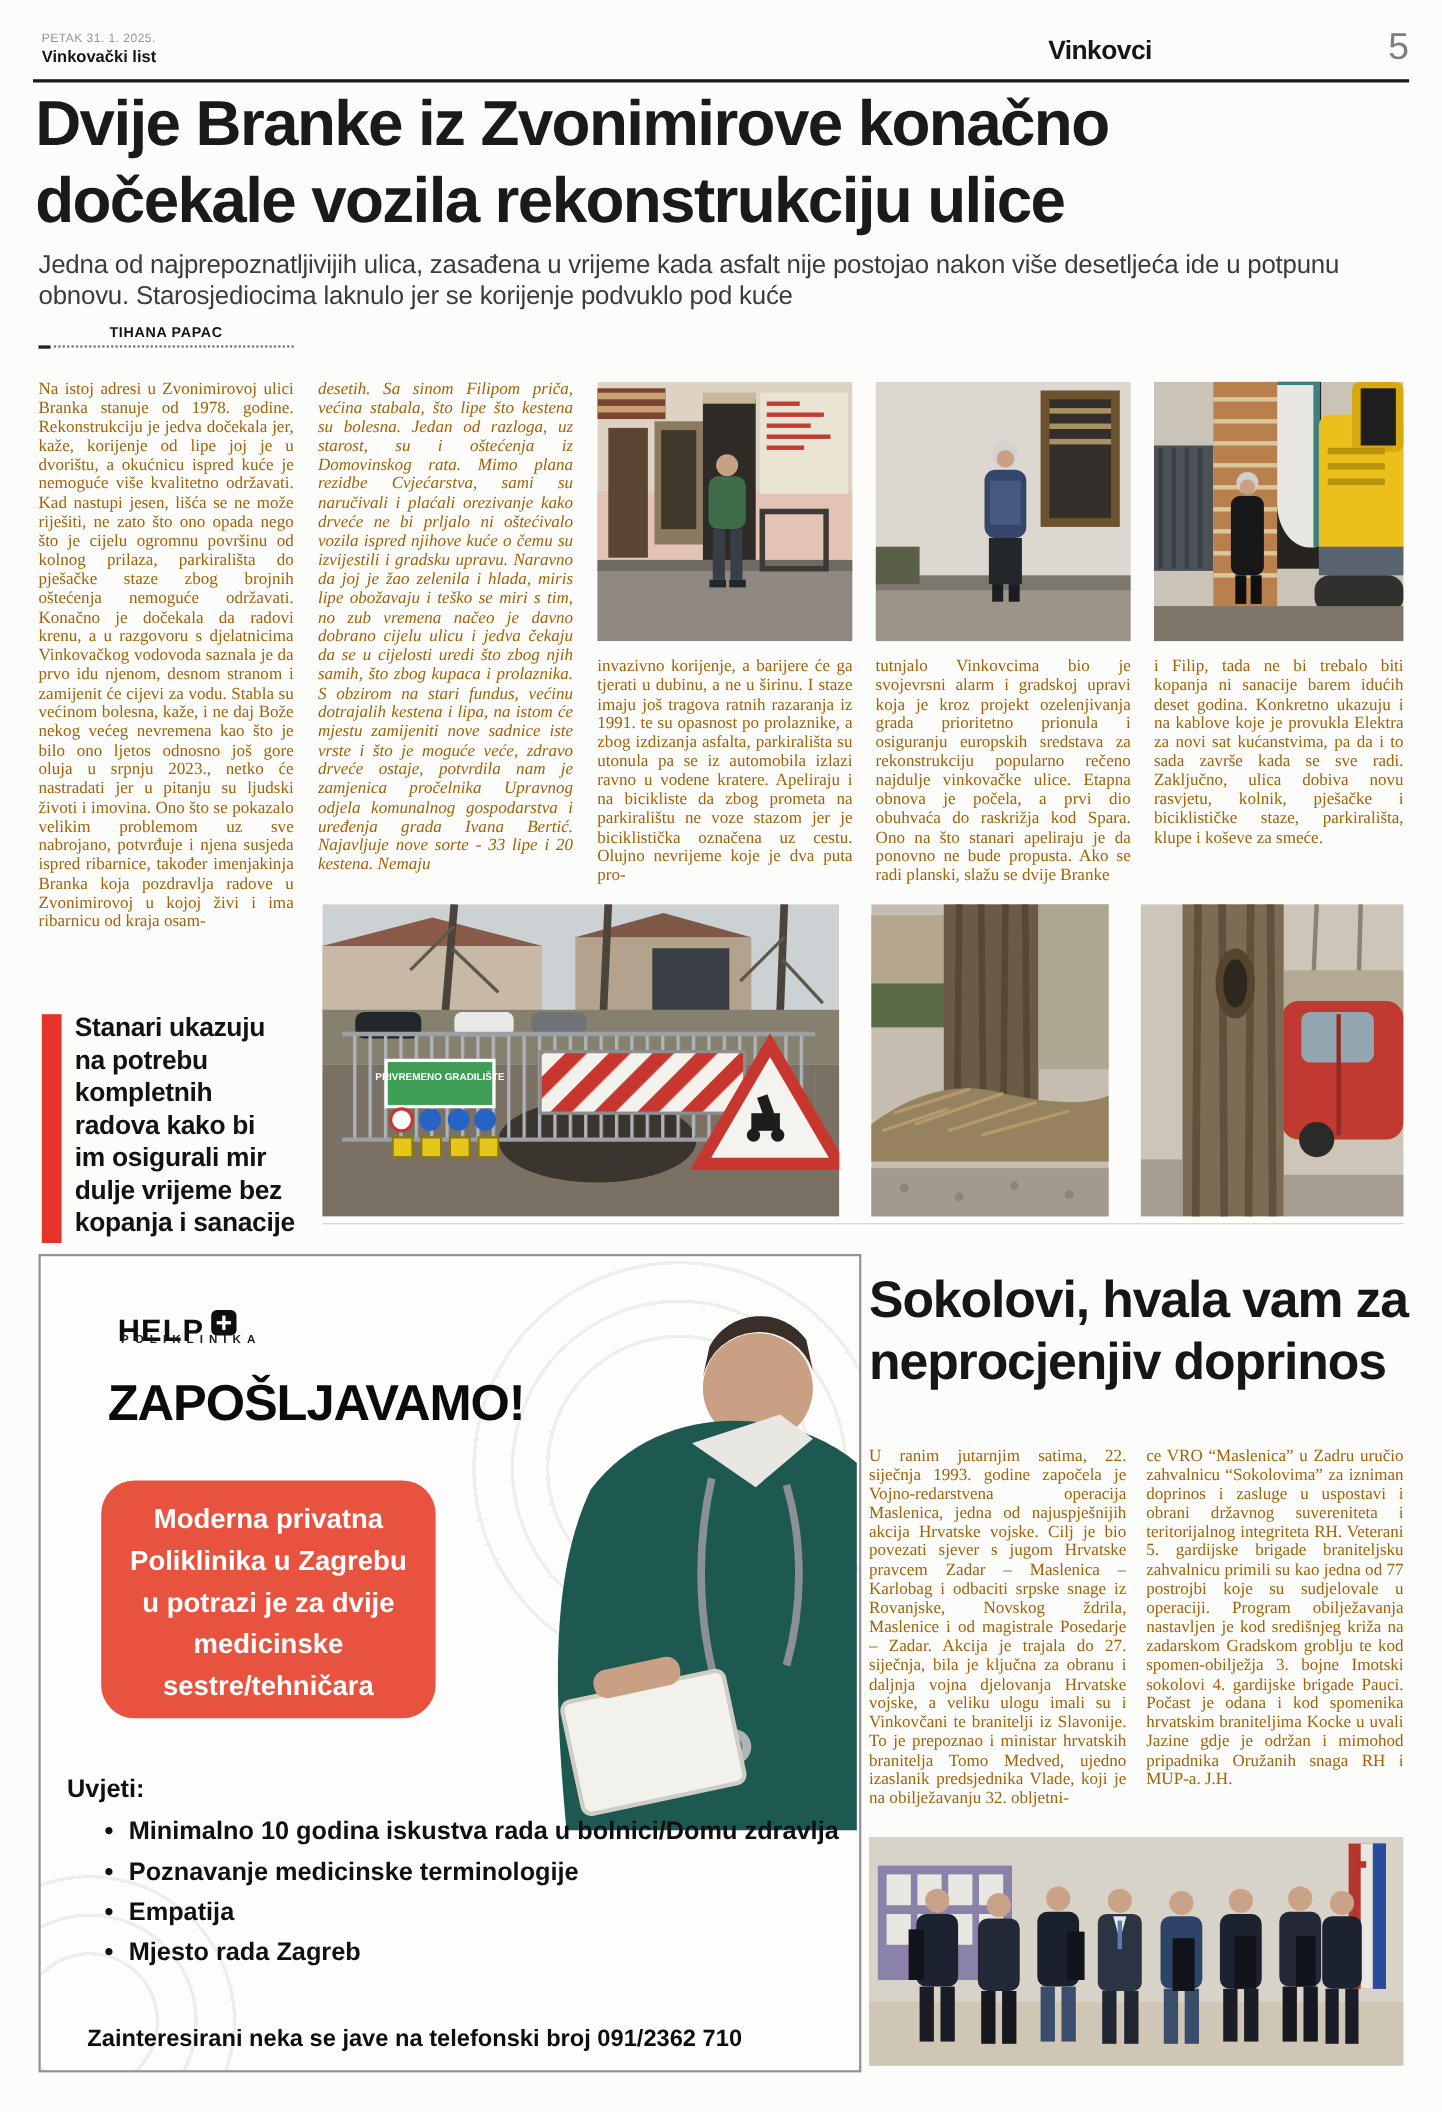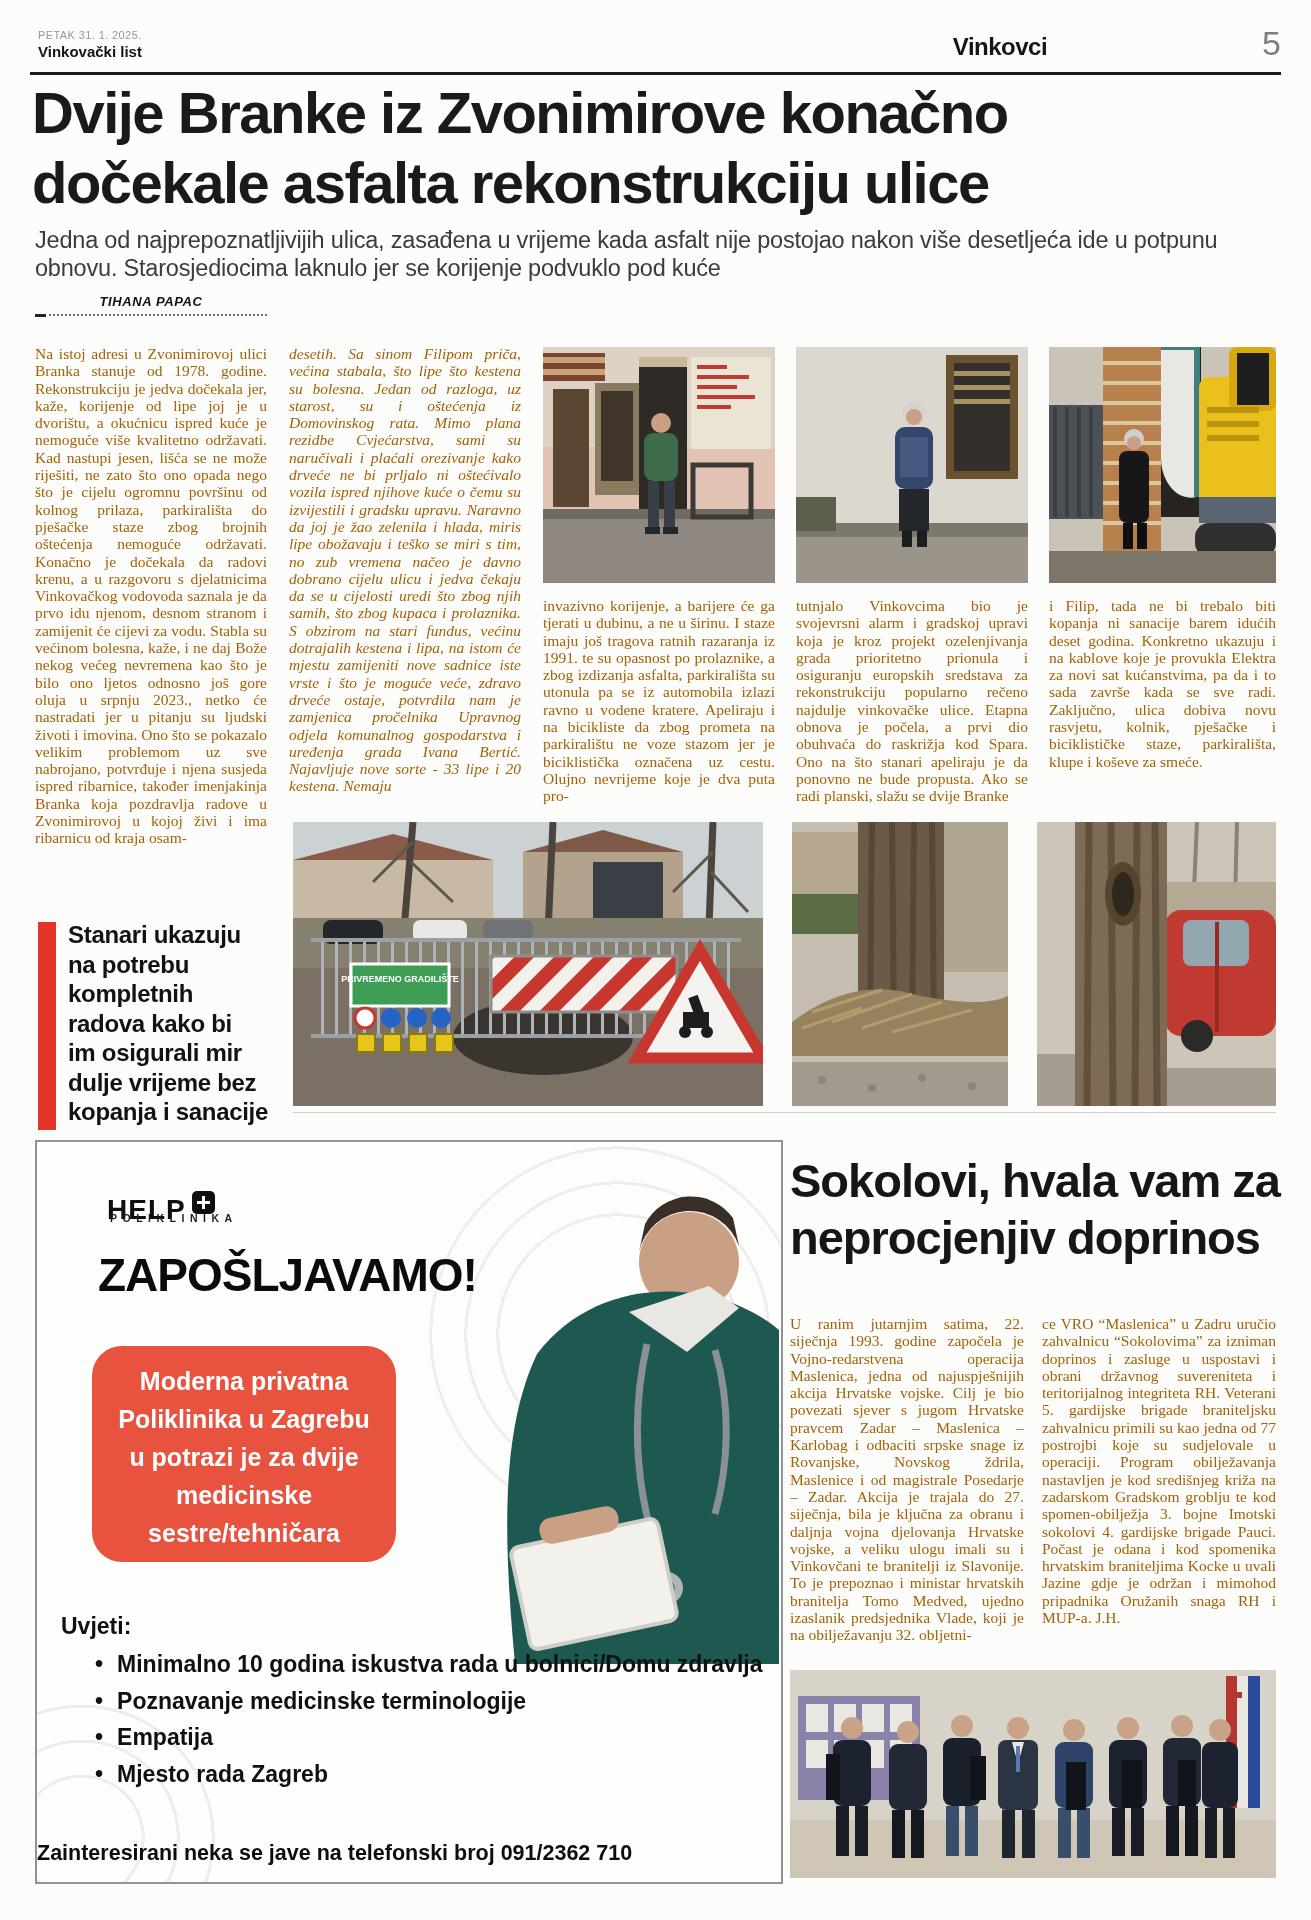--- a/index.html
+++ b/index.html
@@ -12,21 +12,21 @@
   .hdr-section{left:880px;top:33px;width:240px;text-align:center;font-size:24px;font-weight:600;
                letter-spacing:-0.5px;color:#161616;}
   .hdr-pagenum{right:30px;top:24px;font-size:34px;font-weight:400;color:#7e7e7e;}
   .hdr-rule{left:30px;top:72px;width:1251px;height:3px;background:#1b1b1b;}
   
   .headline{left:32px;top:78px;width:1250px;font-size:58px;line-height:1.2;font-weight:bold;
             letter-spacing:-1.5px;color:#1a1a1a;white-space:pre-line;}
   .standfirst{left:35px;top:226px;width:1250px;font-size:23.5px;line-height:1.2;
               letter-spacing:-0.2px;color:#3b3b3b;font-weight:500;}
   .byline{left:35px;top:294px;width:232px;text-align:center;font-size:13px;font-weight:bold;
-          letter-spacing:.6px;color:#111;font-style:italic;}
+          letter-spacing:.6px;color:#111;}
   .byline-rule{left:35px;top:313px;width:232px;height:4px;display:flex;align-items:center;}
   .byline-rule .sq{width:11px;height:3px;background:#222;margin-right:3px;}
   .byline-rule .dots{flex:1;border-top:2px dotted #6e6e6e;}
   .bodycol{font-family:"Liberation Serif",serif;font-size:15.5px;line-height:17.3px;
            text-align:justify;color:#a16207;overflow:hidden;}
   .col1{left:35px;top:345px;width:232px;height:566px;}
   .col2{left:289px;top:345px;width:232px;height:462px;font-style:italic;}
   .col3{left:543px;top:597px;width:232px;height:228px;}
   .col4{left:796px;top:597px;width:232px;height:228px;}
   .col5{left:1049px;top:597px;width:227px;height:228px;}
@@ -55,42 +55,42 @@
   .ad-brand-sub{left:73px;top:70px;font-size:10.5px;letter-spacing:5.5px;font-weight:600;color:#1c1c1c;}
   .ad-title{left:61px;top:106px;font-size:46px;font-weight:800;letter-spacing:-1px;color:#0b0b0b;}
   .ad-offer{left:55px;top:204px;width:304px;height:216px;border-radius:30px;color:#fff;
             text-align:center;font-size:25px;font-weight:bold;line-height:38px;white-space:pre-line;
             padding-top:16px;box-sizing:border-box;}
   .ad-photo{right:2px;top:2px;width:300px;height:520px;}
   .ad-cond-label{left:24px;top:471px;font-size:23px;font-weight:800;color:#101010;}
   .ad-cond-list{left:58px;top:504px;width:670px;margin:0;padding:0;list-style:none;}
   .ad-cond-list li{font-size:23px;font-weight:bold;line-height:36.5px;color:#101010;}
   .ad-cond-list li::before{content:"•";margin-right:14px;}
-  .ad-contact{left:0;top:699px;width:680px;font-size:21.5px;font-weight:bold;color:#0d0d0d;}
+  .ad-contact{left:0;top:699px;width:680px;text-align:center;font-size:21.5px;font-weight:bold;color:#0d0d0d;}
   
   .sok-headline{left:790px;top:1152px;width:496px;font-size:47px;line-height:1.22;font-weight:bold;
                 letter-spacing:-1px;color:#161616;white-space:pre-line;}
   .sok-colA{left:790px;top:1315px;width:234px;height:344px;}
   .sok-colB{left:1042px;top:1315px;width:234px;height:344px;}
   .photoG{left:790px;top:1670px;width:486px;height:208px;}
   svg{display:block;}
 </style>
 </head>
 <body>
 
 <div class="page">
 
   <div class="abs hdr-date">PETAK 31. 1. 2025.</div>
   <div class="abs hdr-masthead">Vinkovački list</div>
   <div class="abs hdr-section">Vinkovci</div>
   <div class="abs hdr-pagenum">5</div>
   <div class="abs hdr-rule"></div>
 
   <h1 class="abs headline" style="margin:0">Dvije Branke iz Zvonimirove konačno
-dočekale asfalta rekonstrukciju ulice</h1>
+dočekale vozila rekonstrukciju ulice</h1>
   <div class="abs standfirst">Jedna od najprepoznatljivijih ulica, zasađena u vrijeme kada asfalt nije postojao nakon više desetljeća ide u potpunu obnovu. Starosjediocima laknulo jer se korijenje podvuklo pod kuće</div>
   <div class="abs byline">TIHANA PAPAC</div>
   <div class="abs byline-rule">
     <span class="sq"></span>
     <span class="dots"></span>
   </div>
 
   <div class="abs bodycol col1">Na istoj adresi u Zvonimirovoj ulici Branka stanuje od 1978. godine. Rekonstrukciju je jedva dočekala jer, kaže, korijenje od lipe joj je u dvorištu, a okućnicu ispred kuće je nemoguće više kvalitetno održavati. Kad nastupi jesen, lišća se ne može riješiti, ne zato što ono opada nego što je cijelu ogromnu površinu od kolnog prilaza, parkirališta do pješačke staze zbog brojnih oštećenja nemoguće održavati. Konačno je dočekala da radovi krenu, a u razgovoru s djelatnicima Vinkovačkog vodovoda saznala je da prvo idu njenom, desnom stranom i zamijenit će cijevi za vodu. Stabla su većinom bolesna, kaže, i ne daj Bože nekog većeg nevremena kao što je bilo ono ljetos odnosno još gore oluja u srpnju 2023., netko će nastradati jer u pitanju su ljudski životi i imovina. Ono što se pokazalo velikim problemom uz sve nabrojano, potvrđuje i njena susjeda ispred ribarnice, također imenjakinja Branka koja pozdravlja radove u Zvonimirovoj u kojoj živi i ima ribarnicu od kraja osam-</div>
   <div class="abs bodycol col2">desetih. Sa sinom Filipom priča, većina stabala, što lipe što kestena su bolesna. Jedan od razloga, uz starost, su i oštećenja iz Domovinskog rata. Mimo plana rezidbe Cvjećarstva, sami su naručivali i plaćali orezivanje kako drveće ne bi prljalo ni oštećivalo vozila ispred njihove kuće o čemu su izvijestili i gradsku upravu. Naravno da joj je žao zelenila i hlada, miris lipe obožavaju i teško se miri s tim, no zub vremena načeo je davno dobrano cijelu ulicu i jedva čekaju da se u cijelosti uredi što zbog njih samih, što zbog kupaca i prolaznika. S obzirom na stari fundus, većinu dotrajalih kestena i lipa, na istom će mjestu zamijeniti nove sadnice iste vrste i što je moguće veće, zdravo drveće ostaje, potvrdila nam je zamjenica pročelnika Upravnog odjela komunalnog gospodarstva i uređenja grada Ivana Bertić. Najavljuje nove sorte - 33 lipe i 20 kestena. Nemaju</div>
   <div class="abs bodycol col3">invazivno korijenje, a barijere će ga tjerati u dubinu, a ne u širinu. I staze imaju još tragova ratnih razaranja iz 1991. te su opasnost po prolaznike, a zbog izdizanja asfalta, parkirališta su utonula pa se iz automobila izlazi ravno u vodene kratere. Apeliraju i na bicikliste da zbog prometa na parkiralištu ne voze stazom jer je biciklistička označena uz cestu. Olujno nevrijeme koje je dva puta pro-</div>

